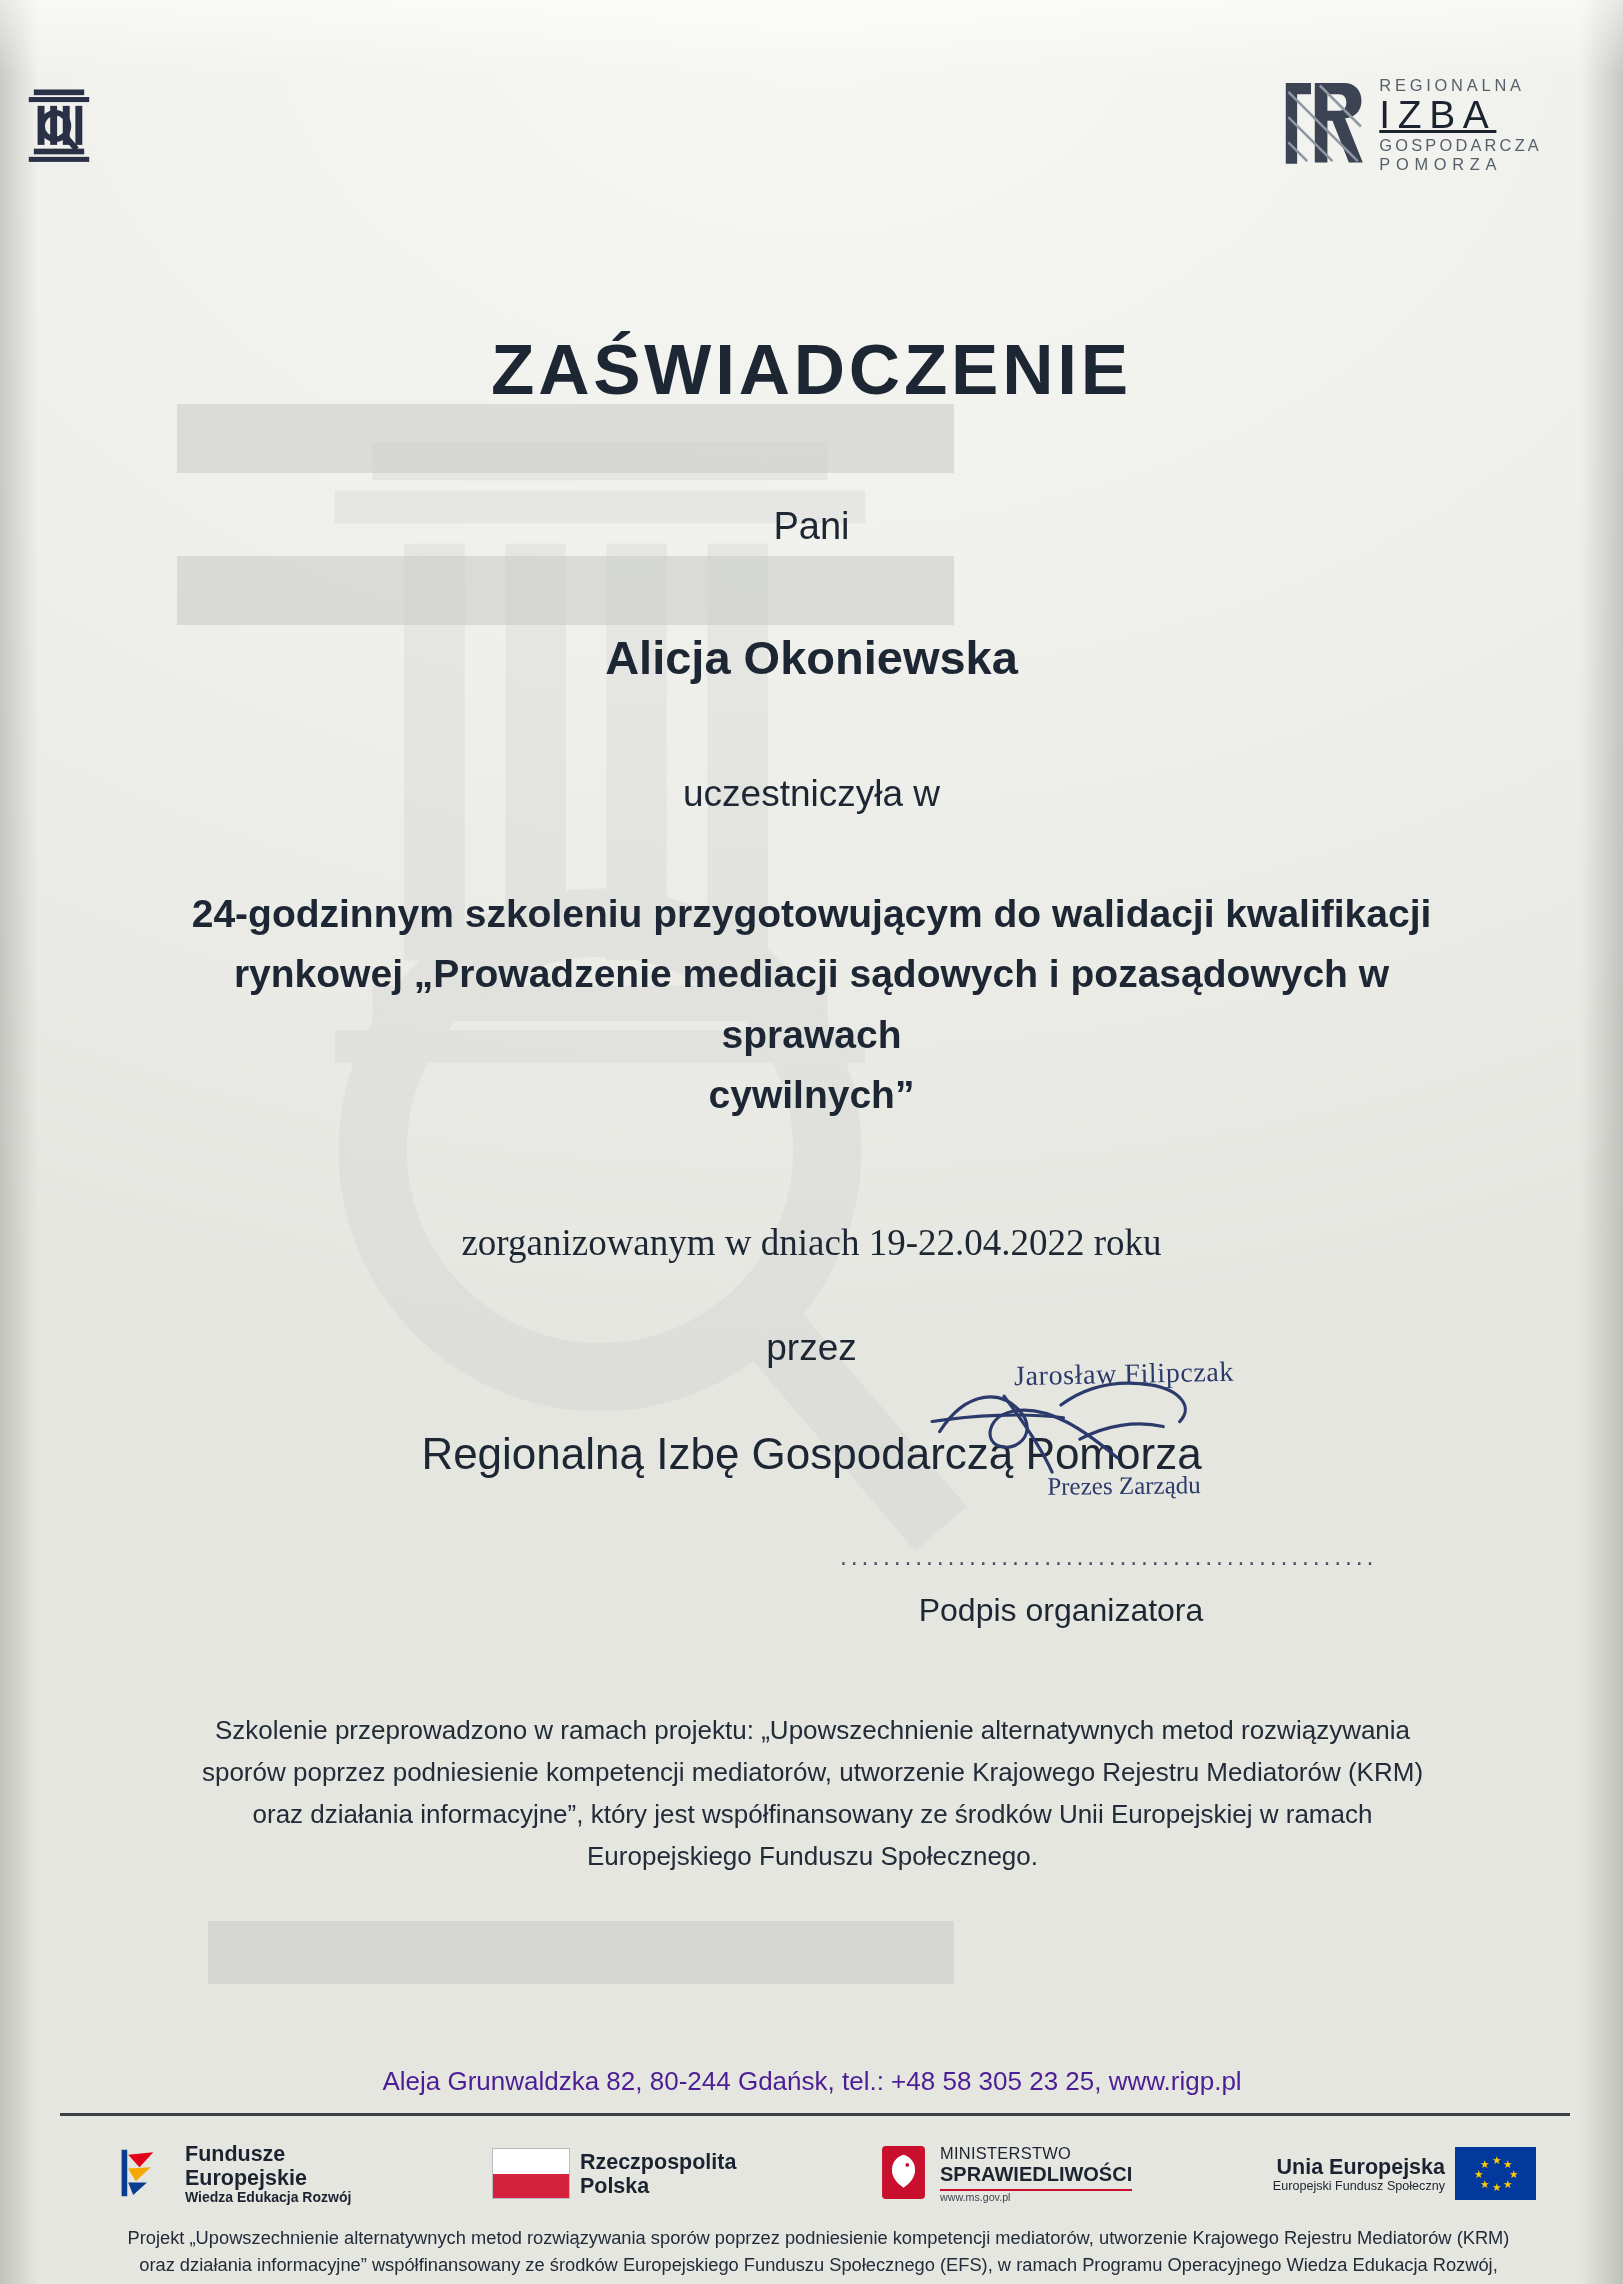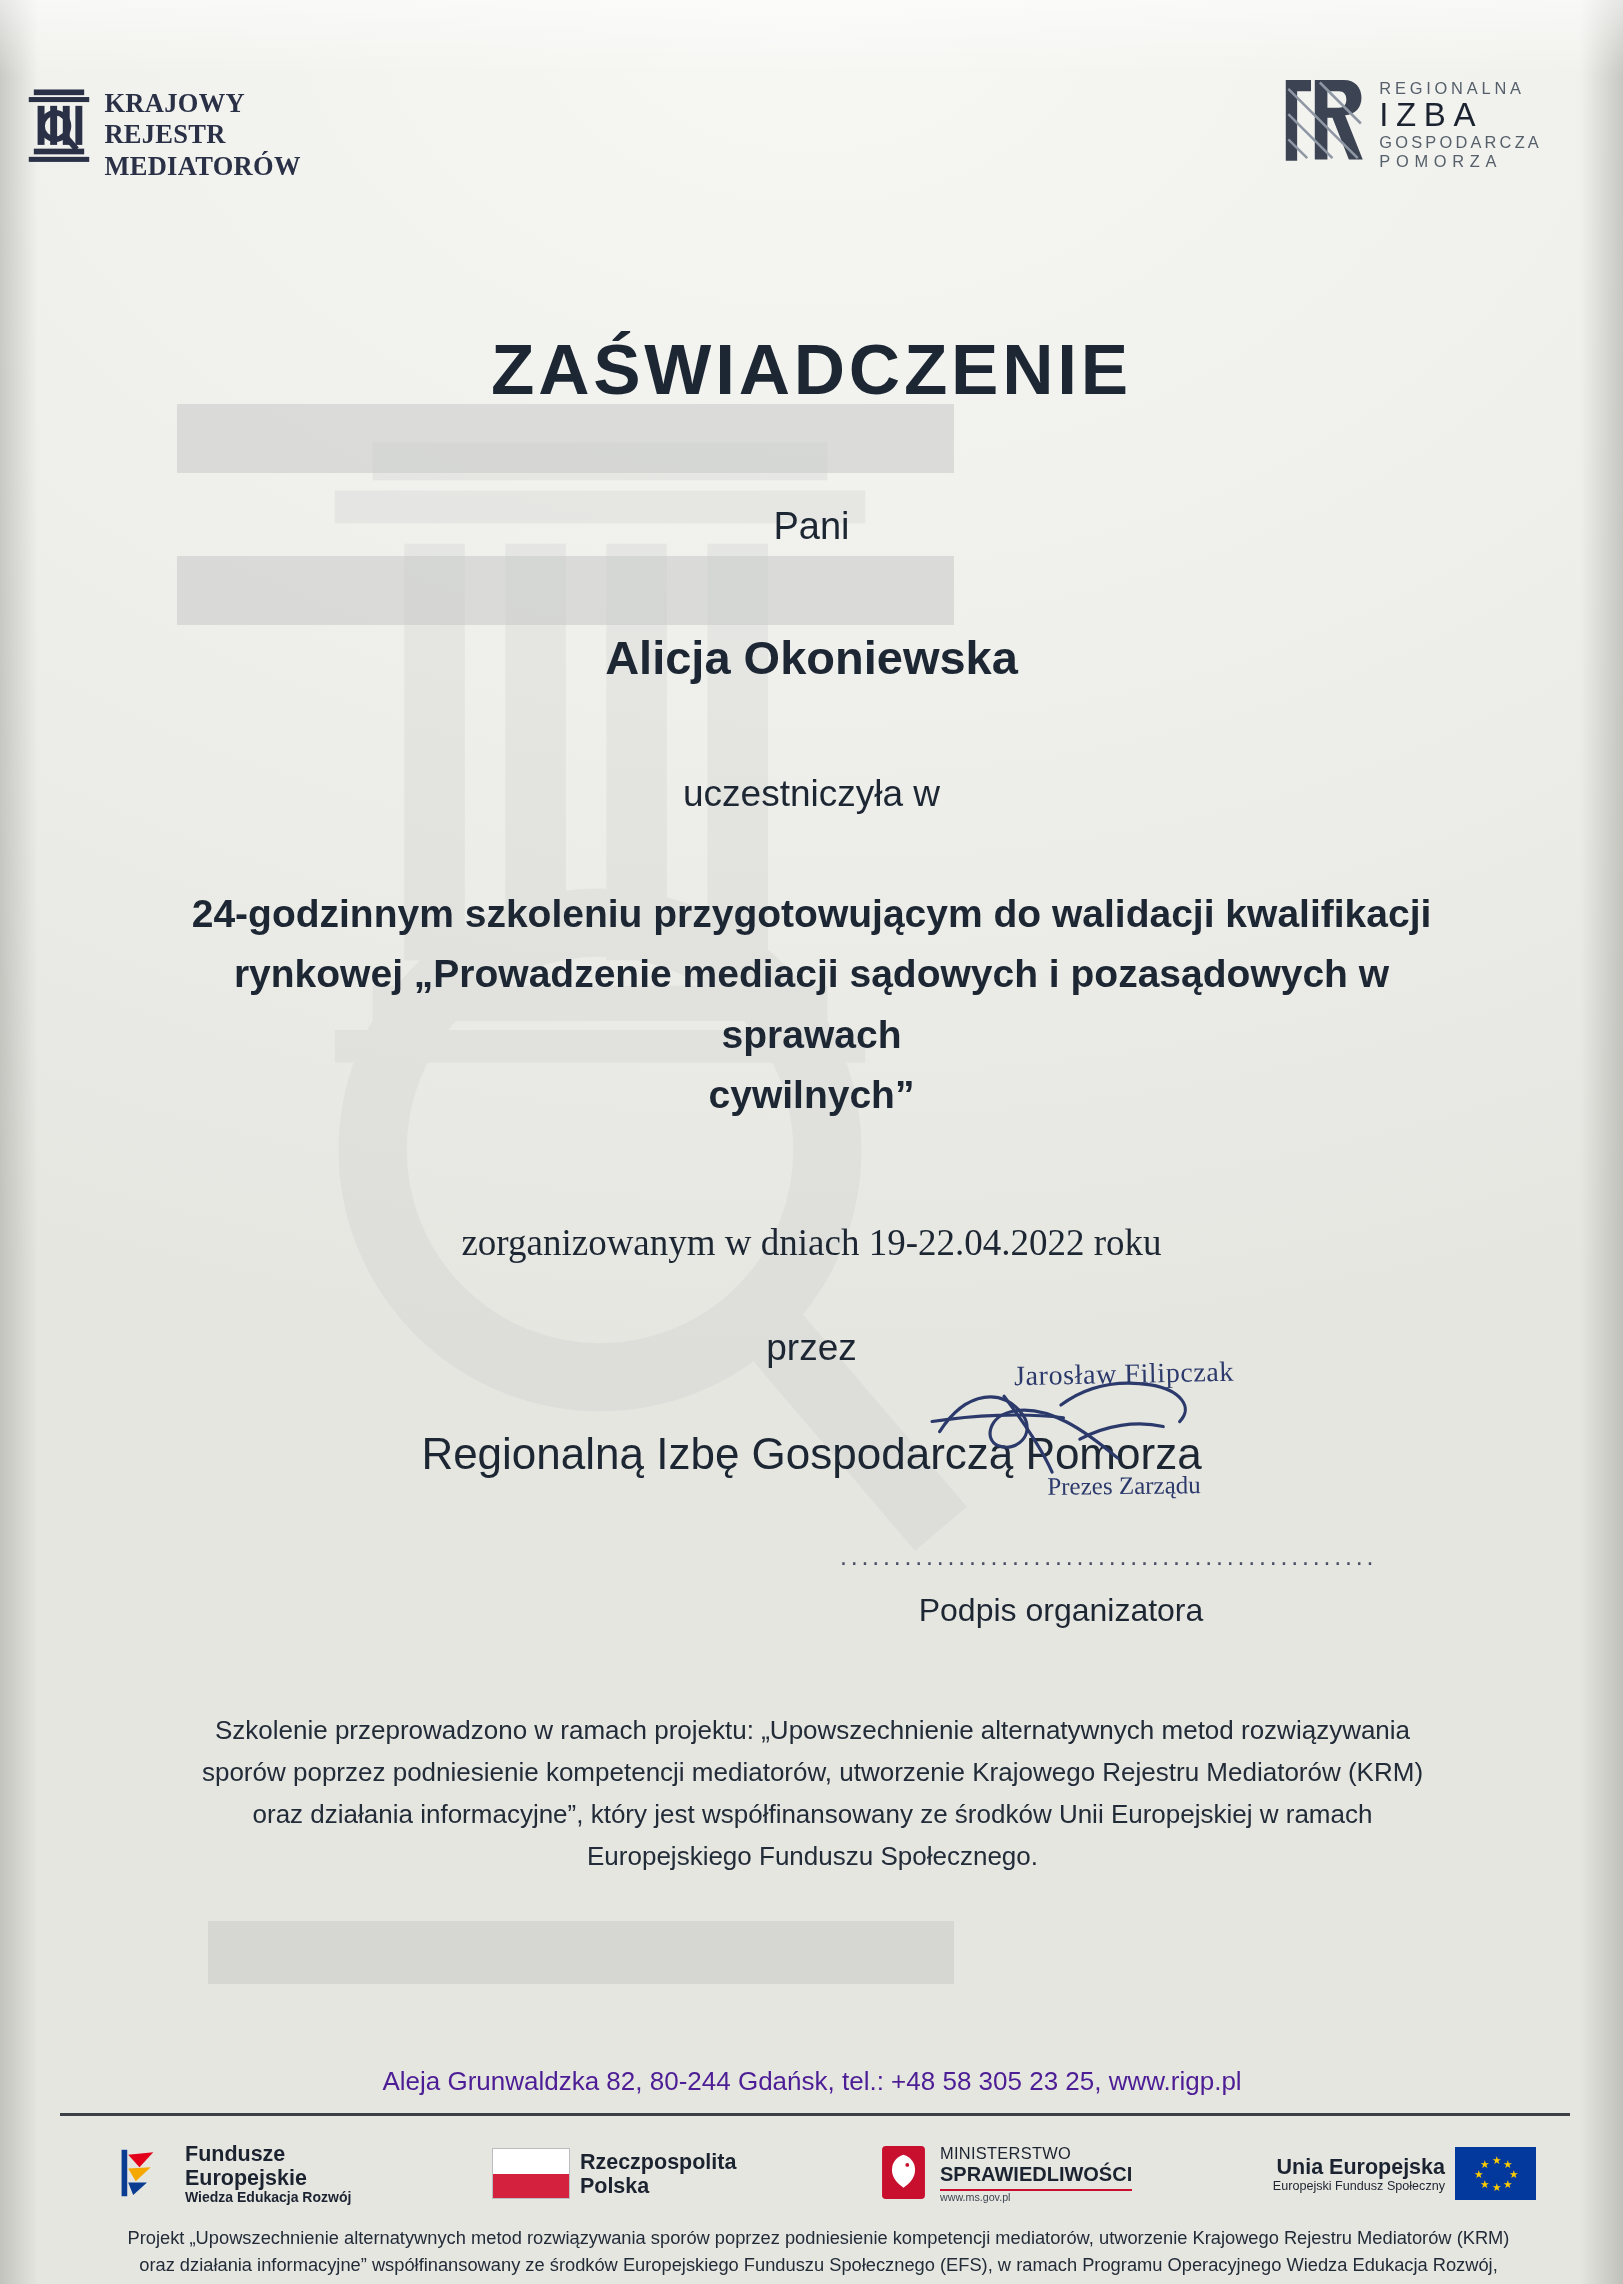--- a/index.html
+++ b/index.html
@@ -77,21 +77,21 @@
     position: absolute;
     right: 82px;
     top: 76px;
     display: flex;
     align-items: flex-end;
     gap: 15px;
   }
   .rigp-mark { width: 82px; height: 95px; }
   .rigp-text { text-align: left; color: #3a4048; }
   .rigp-text .l1 { font-size: 16.4px; letter-spacing: 3.8px; color: #56606b; }
-  .rigp-text .l2 { font-size: 33px; letter-spacing: 7.6px; color: #1c2330; font-weight: 400; line-height: 1.05; }
+  .rigp-text .l2 { font-size: 39px; letter-spacing: 7.6px; color: #1c2330; font-weight: 400; line-height: 1.05; text-decoration: underline; }
   .rigp-text .l3 { font-size: 16.4px; letter-spacing: 3.2px; color: #56606b; }
   .rigp-text .l4 { font-size: 16.4px; letter-spacing: 5.7px; color: #56606b; }
 
   
   .content {
     position: absolute;
     left: 107px;
     top: 329px;
     width: 1409px;
     text-align: center;
@@ -283,25 +283,20 @@
           <rect x="80" y="28" width="11" height="62"></rect>
           <rect x="14" y="96" width="80" height="9"></rect>
           <rect x="6" y="109" width="96" height="8"></rect>
         </g>
         <g fill="none" stroke="#2a3046" stroke-width="9">
           <circle cx="48" cy="60" r="21"></circle>
           <line x1="63" y1="75" x2="82" y2="97"></line>
         </g>
       </svg>
     </span>
-    <span class="krm-text">
-      <div>KRAJOWY</div>
-      <div>REJESTR</div>
-      <div>MEDIATORÓW</div>
-    </span>
   </div>
 
   <div class="rigp-logo">
     <span class="rigp-mark">
       <svg viewBox="0 0 130 150" width="82" height="95" aria-hidden="true">
         <g fill="#3c4453">
           <path d="M6 6 h40 v18 h-22 v110 h-18 z"></path>
           <path d="M52 6 h46 c18 0 28 12 28 28 0 16 -10 26 -26 28 l28 70 h-22 l-26 -66 h-8 v66 h-20 z M72 24 v26 h18 c8 0 12 -5 12 -13 0 -8 -4 -13 -12 -13 z"></path>
         </g>
         <g fill="none" stroke="#8e97a3" stroke-width="4">

